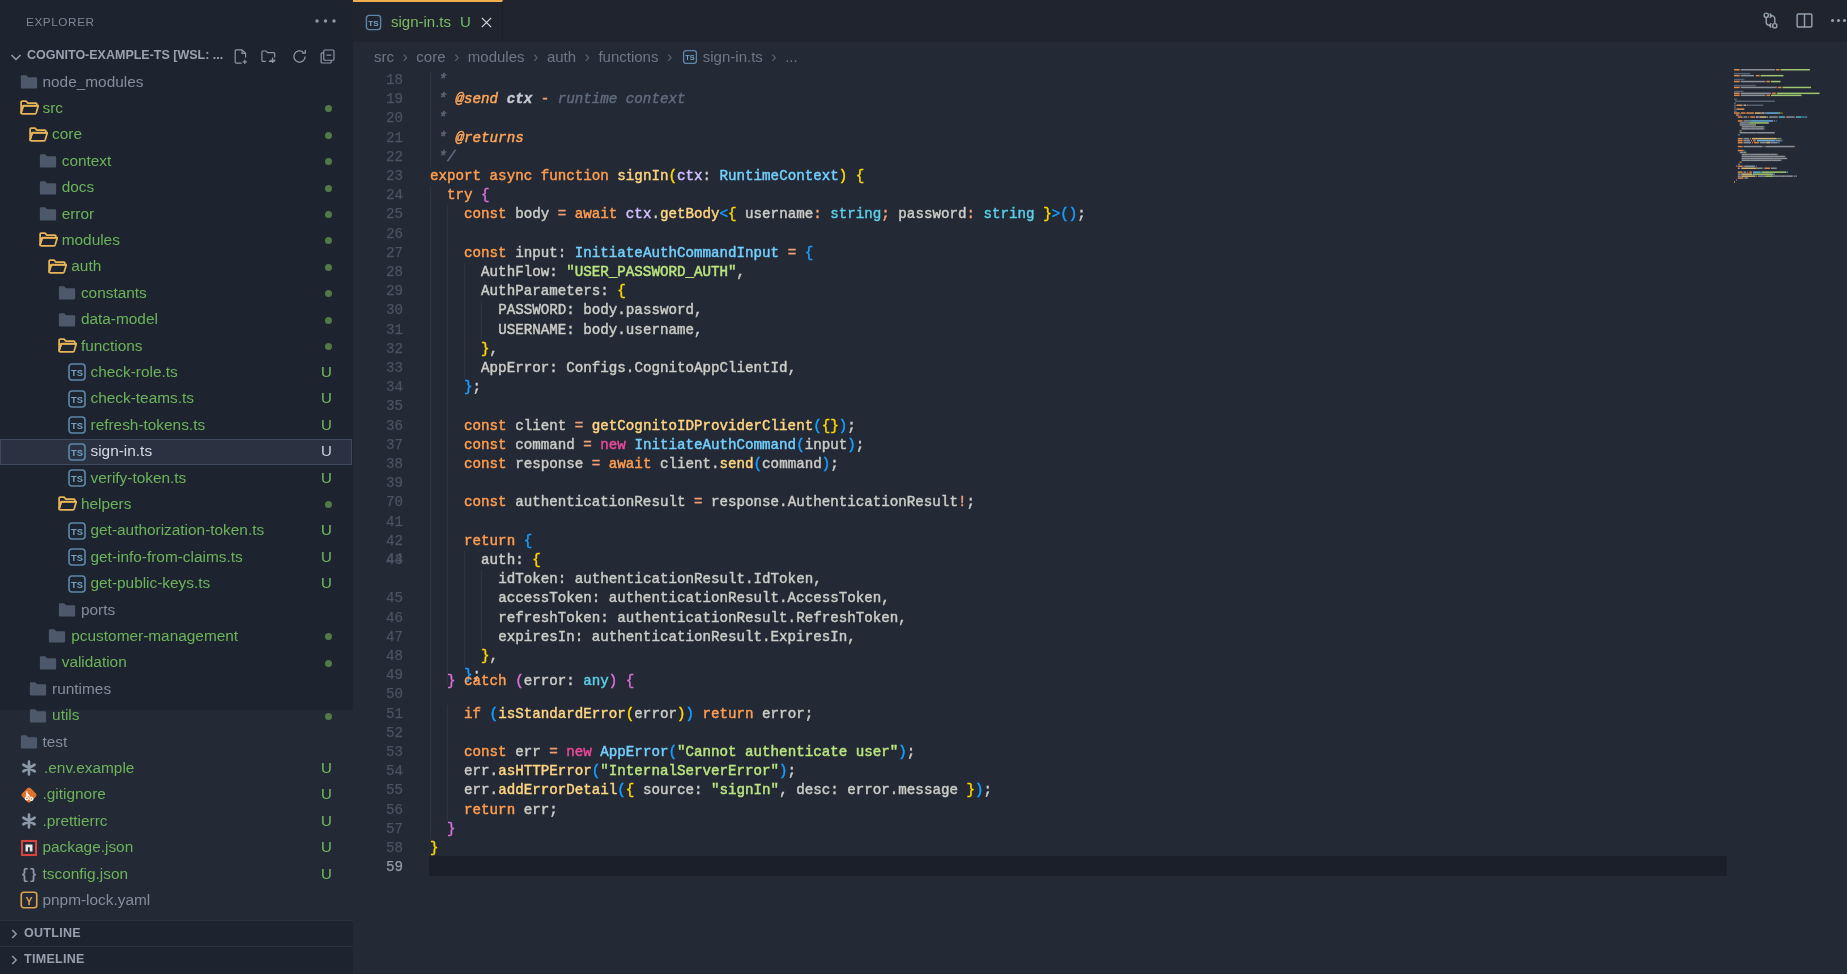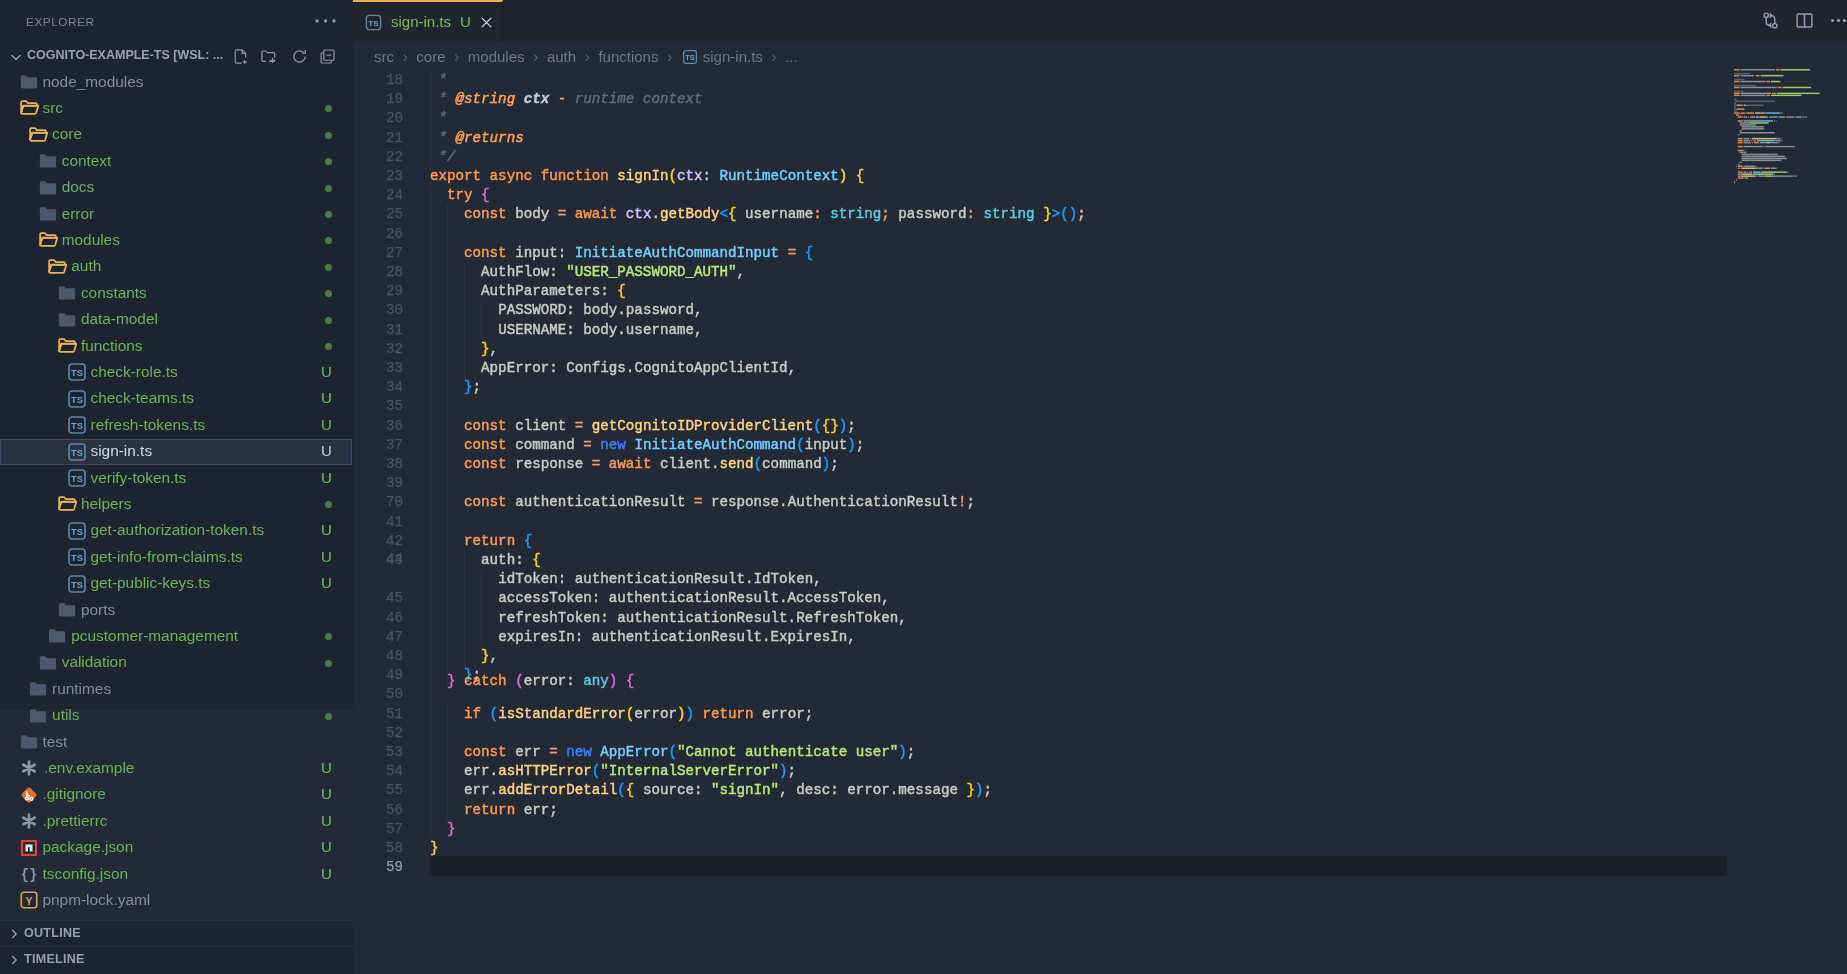--- a/index.html
+++ b/index.html
@@ -38,35 +38,35 @@
 .bcsep{margin:0 6.5px;color:#5a6372;font-size:16px}
 .bci{width:16px;height:16px;margin:0 3px}
 
 #codearea{position:absolute;left:353px;top:0;width:1494px;height:974px;background:#232935}
 #hdr{z-index:3}
 .curline{position:absolute;left:76px;top:855.8px;width:1298px;height:20.7px;background:#1a1f2a}
 .cl{position:absolute;left:77px;height:19.2px;line-height:19.2px;font-family:"Liberation Mono",monospace;font-size:14.2px;white-space:pre;color:#cbccc6;-webkit-text-stroke:0.45px}
 .ln{position:absolute;left:0;width:50px;text-align:right;height:19.2px;line-height:19.2px;font-family:"Liberation Mono",monospace;font-size:14.2px;color:#4b5362;-webkit-text-stroke:0.25px}
 .ln.cur{color:#949ca8}
 .ig{position:absolute;width:1px;background:#2d3442}
-.kw{color:#ff9d4f} .kwn{color:#3b82f6} .op{color:#f29e74} .fn{color:#ffd580}
+.kw{color:#ff9d4f} .kwn{color:#ec4899} .op{color:#f29e74} .fn{color:#ffd580}
 .ty{color:#73d0ff} .pr{color:#5ccfe6} .str{color:#bae67e}
 .cm{color:#5f6b7d;font-style:italic} .cmt{color:#ffa759;font-style:italic}
 .cmv{color:#c3c9d3;font-style:italic;font-weight:bold}
 .v{color:#cbccc6} .pm{color:#d4bfff}
 .b1{color:#ffd700} .b2{color:#da70d6} .b3{color:#179fff}
 </style></head>
 <body>
 <div id="root">
  <div id="codearea">
   <div class="curline"></div>
   <div style="position:relative">
 <div class="cl" style="top:71.0px"><span class="cm">&nbsp;*</span></div>
 <div class="ln" style="top:71.0px">18</div>
-<div class="cl" style="top:90.2px"><span class="cm">&nbsp;*&nbsp;</span><span class="cmt">@string</span><span class="cm">&nbsp;</span><span class="cmv">ctx</span><span class="cm">&nbsp;</span><span class="op">-</span><span class="cm">&nbsp;runtime&nbsp;context</span></div>
+<div class="cl" style="top:90.2px"><span class="cm">&nbsp;*&nbsp;</span><span class="cmt">@send</span><span class="cm">&nbsp;</span><span class="cmv">ctx</span><span class="cm">&nbsp;</span><span class="op">-</span><span class="cm">&nbsp;runtime&nbsp;context</span></div>
 <div class="ln" style="top:90.2px">19</div>
 <div class="cl" style="top:109.4px"><span class="cm">&nbsp;*</span></div>
 <div class="ln" style="top:109.4px">20</div>
 <div class="cl" style="top:128.6px"><span class="cm">&nbsp;*&nbsp;</span><span class="cmt">@returns</span></div>
 <div class="ln" style="top:128.6px">21</div>
 <div class="cl" style="top:147.8px"><span class="cm">&nbsp;*/</span></div>
 <div class="ln" style="top:147.8px">22</div>
 <div class="cl" style="top:167.0px"><span class="kw">export</span><span>&nbsp;</span><span class="kw">async</span><span>&nbsp;</span><span class="kw">function</span><span>&nbsp;</span><span class="fn">signIn</span><span class="b1">(</span><span class="pm">ctx</span><span class="v">:&nbsp;</span><span class="ty">RuntimeContext</span><span class="b1">)</span><span>&nbsp;</span><span class="b1">{</span></div>
 <div class="ln" style="top:167.0px">23</div>
 <div class="cl" style="top:186.2px"><span>&nbsp;&nbsp;</span><span class="kw">try</span><span>&nbsp;</span><span class="b2">{</span></div>

